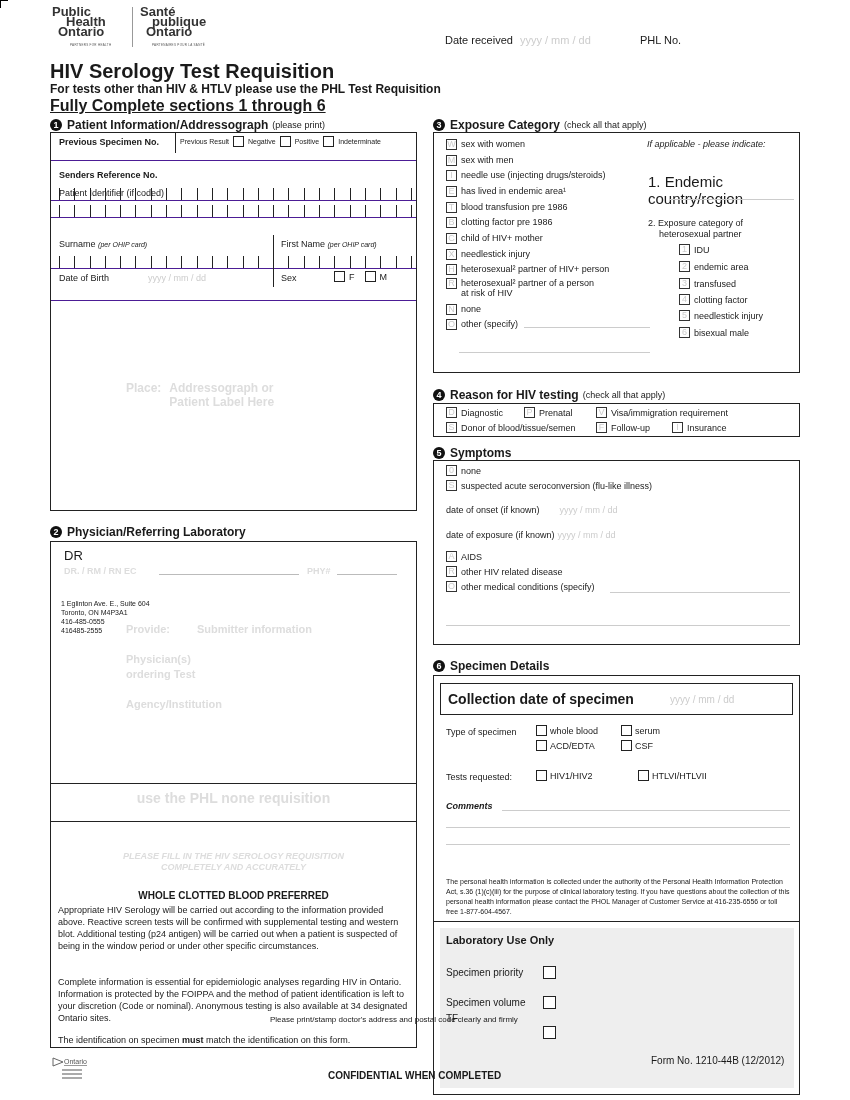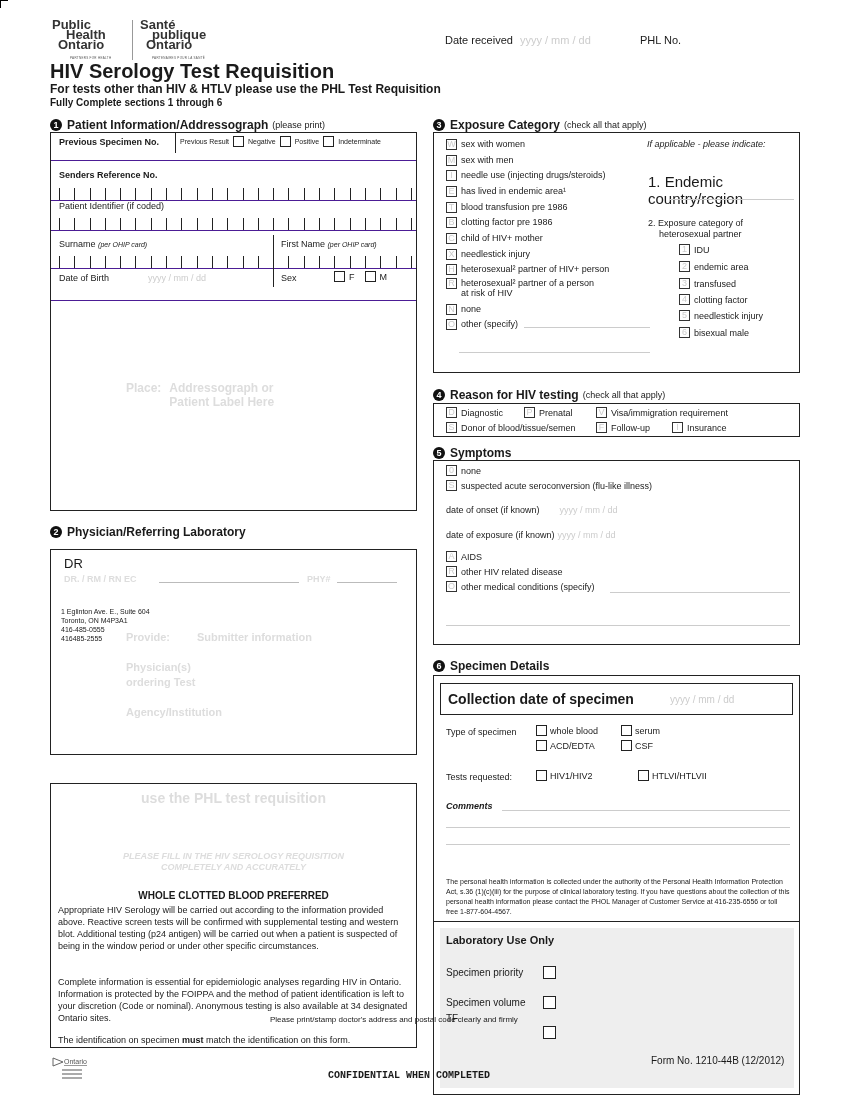--- a/index.html
+++ b/index.html
@@ -2,33 +2,33 @@
 <html><head>
 <meta charset="utf-8">
 <style>
   * { box-sizing: border-box; margin: 0; padding: 0; }
   html, body { width: 850px; height: 1100px; background: #fff; overflow: hidden; }
   body { position: relative; font-family: "Liberation Sans", sans-serif; color: #1a1a1a; }
   .abs { position: absolute; }
   .corner { left: 0; top: 0; width: 8px; height: 8px; border-left: 1px solid #000; border-top: 1px solid #000; }
 
   
-  .logo { left: 52px; top: 20px; width: 170px; height: 42px; }
+  .logo { left: 52px; top: 7px; width: 170px; height: 42px; }
   .logo .en { position: absolute; left: 0; top: 0; font-weight: bold; font-size: 13px; line-height: 10px; color: #333; }
   .logo .fr { position: absolute; left: 88px; top: 0; font-weight: bold; font-size: 13px; line-height: 10px; color: #333; }
   .logo .sep { position: absolute; left: 80px; top: 0; width: 1px; height: 40px; background: #999; }
   .logo .tag { position: absolute; top: 36px; font-size: 3px; color: #555; letter-spacing: .3px; }
 
   .hdr-date { left: 445px; top: 34px; font-size: 11px; }
   .hdr-date .ph { color: #ccc; margin-left: 4px; }
   .hdr-phl { left: 640px; top: 34px; font-size: 11px; }
 
   .title { left: 50px; top: 60px; font-size: 20px; font-weight: bold; }
   .subtitle { left: 50px; top: 82px; font-size: 12px; font-weight: bold; }
-  .subtitle2 { left: 50px; top: 97px; font-size: 10px; font-weight: bold; }
+  .subtitle2 { left: 50px; top: 97px; font-size: 16px; font-weight: bold; text-decoration: underline; }
 
   .sec-title { font-size: 12px; font-weight: bold; display: flex; align-items: center; white-space: nowrap; }
   .sec-title .num { display: inline-flex; width: 12px; height: 12px; border-radius: 50%; background: #111; color: #fff; font-size: 9px; align-items: center; justify-content: center; margin-right: 5px; }
   .sec-title .note { font-weight: normal; font-size: 9px; margin-left: 4px; }
 
   .box { border: 1px solid #222; }
   .cb { display: inline-block; width: 11px; height: 11px; border: 1px solid #222; vertical-align: middle; }
   .cbl { display: inline-flex; width: 11px; height: 11px; border: 1px solid #333; font-size: 9px; color: #ccc; align-items: center; justify-content: center; line-height: 1; margin-right: 4px; vertical-align: middle; }
   .ph { color: #ccc; }
   .ghost { color: #ddd; font-weight: bold; }
@@ -57,25 +57,25 @@
   .collect .lbl { font-size: 14px; font-weight: bold; }
   .collect .ph { font-size: 10px; margin-left: 36px; }
   .s6 .it { position: absolute; font-size: 9px; display: flex; align-items: center; white-space: nowrap; }
   .s6 .it .cb { margin-right: 3px; }
   .privacy { position: absolute; left: 12px; top: 201px; width: 345px; font-size: 7px; line-height: 10px; }
   .lab { position: absolute; left: 6px; top: 252px; width: 354px; height: 160px; background: #eee; }
   .lab .t { position: absolute; left: 6px; top: 6px; font-size: 11px; font-weight: bold; }
   .lab .r { position: absolute; left: 6px; font-size: 10px; }
   .lab .cb { position: absolute; left: 103px; width: 13px; height: 13px; background: #fff; }
 
-  .s2 { left: 50px; top: 541px; width: 367px; height: 206px; margin-top: 8px; }
+  .s2 { left: 50px; top: 541px; width: 367px; height: 281px; }
   .info { left: 50px; top: 783px; width: 367px; height: 265px; }
 
   .footer1 { left: 270px; top: 1015px; font-size: 8px; }
-  .footer2 { left: 328px; top: 1070px; font-size: 10px; font-weight: bold; font-family: Liberation Mono, monospace; }
+  .footer2 { left: 328px; top: 1070px; font-size: 10px; font-weight: bold; }
   .formno { left: 651px; top: 1055px; font-size: 10px; }
   .ontlogo { left: 52px; top: 1057px; width: 40px; height: 30px; }
 </style>
 </head>
 <body>
 
 <div class="abs corner"></div>
 
 <div class="abs logo">
   <div class="en">
@@ -144,21 +144,21 @@
         <i></i>
         <i></i>
         <i></i>
         <i></i>
         <i></i>
         <i></i>
         <i></i>
         <i></i>
       </div>
   </div>
-  <div class="row" style="top:64px; height:34px;">
+  <div class="row" style="top:51px; height:34px;">
     <div class="lbl">Patient Identifier (if coded)</div>
     <div class="ticks">
         <i></i>
         <i></i>
         <i></i>
         <i></i>
         <i></i>
         <i></i>
         <i></i>
         <i></i>
@@ -250,21 +250,21 @@
   </div>
   <div class="ghost" style="position:absolute; left:75px; top:81px; font-size:11px;">Provide:</div>
   <div class="ghost" style="position:absolute; left:146px; top:81px; font-size:11px;">Submitter information</div>
   <div class="ghost" style="position:absolute; left:75px; top:111px; font-size:11px;">Physician(s)</div>
   <div class="ghost" style="position:absolute; left:75px; top:126px; font-size:11px;">ordering Test</div>
   <div class="ghost" style="position:absolute; left:75px; top:156px; font-size:11px;">Agency/Institution</div>
 </div>
 
 <div class="abs box info">
   <div class="ghost" style="position:absolute; left:0; right:0; top:5px; text-align:center; font-size:14px; line-height:19px;">
-    <div>use the PHL test requisition</div>
+    <div>use the PHL none requisition</div>
   </div>
   <div style="position:absolute; left:0; right:0; top:67px; text-align:center; font-size:9px; font-style:italic; color:#ddd; font-weight:bold; line-height:11px;">
     <div>PLEASE FILL IN THE HIV SEROLOGY REQUISITION</div>
     <div>COMPLETELY AND ACCURATELY</div>
   </div>
   <div style="position:absolute; left:0; right:0; top:106px; text-align:center; font-size:10px; font-weight:bold;">WHOLE CLOTTED BLOOD PREFERRED</div>
   <div style="position:absolute; left:7px; right:8px; top:120px; font-size:9px; line-height:12px;">Appropriate HIV Serology will be carried out according to the information provided above. Reactive screen tests will be confirmed with supplemental testing and western blot. Additional testing (p24 antigen) will be carried out when a patient is suspected of being in the window period or under other specific circumstances.</div>
   <div style="position:absolute; left:7px; right:8px; top:192px; font-size:9px; line-height:12px;">Complete information is essential for epidemiologic analyses regarding HIV in Ontario. Information is protected by the FOIPPA and the method of patient identification is left to your discretion (Code or nominal). Anonymous testing is also available at 34 designated Ontario sites.</div>
   <div style="position:absolute; left:7px; right:8px; top:251px; font-size:9px;">
     <span>The identification on specimen </span><b>must</b><span> match the identification on this form.</span>

